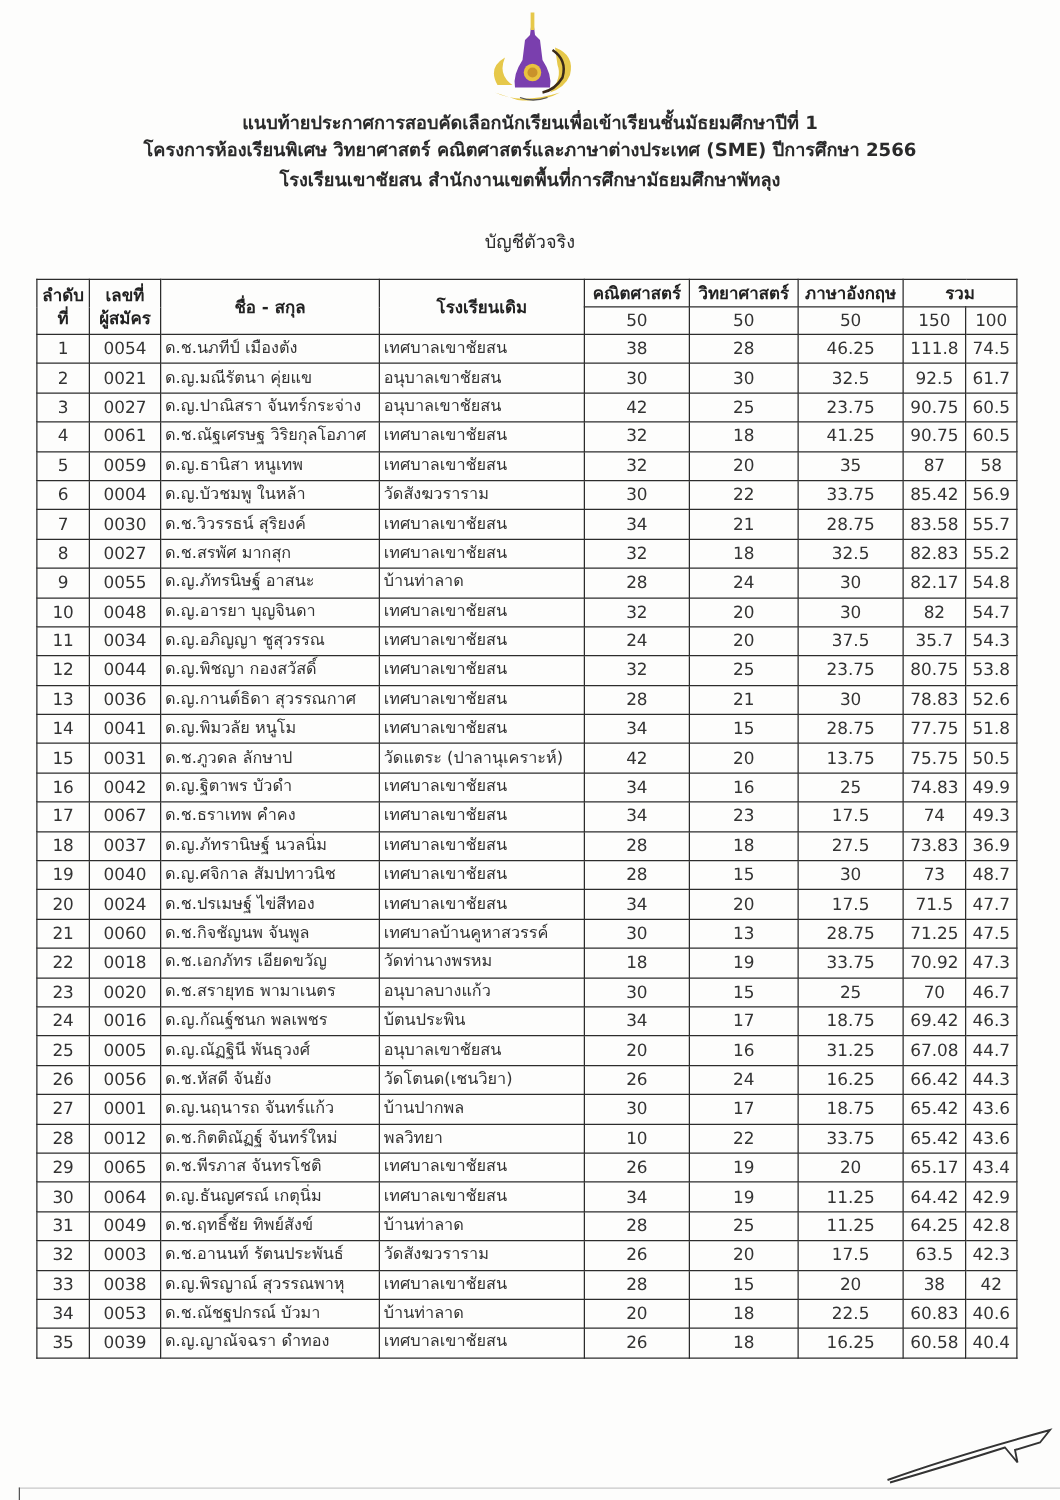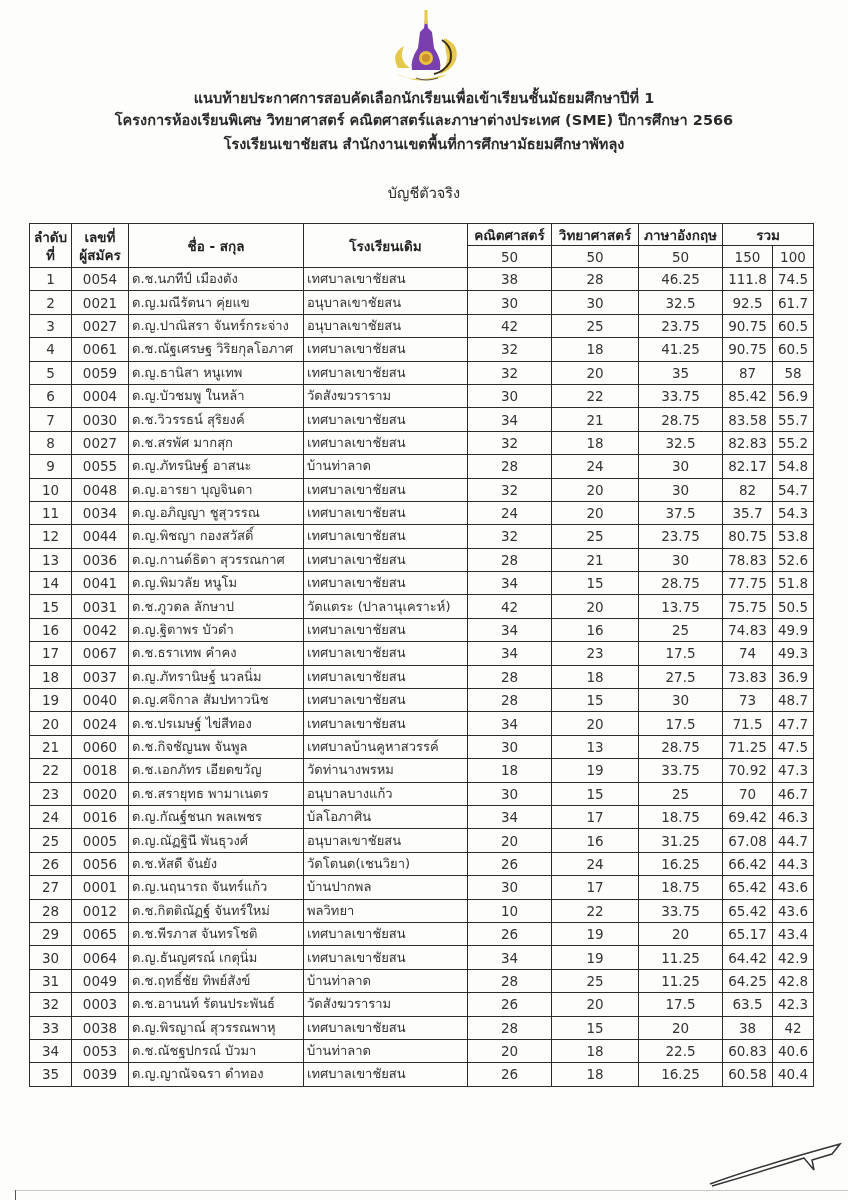--- a/index.html
+++ b/index.html
@@ -336,21 +336,21 @@
         <td class="c num">30</td>
         <td class="c num">15</td>
         <td class="c num">25</td>
         <td class="c num">70</td>
         <td class="c num">46.7</td>
       </tr>
       <tr>
         <td class="c num">24</td>
         <td class="c num">0016</td>
         <td class="l">ด.ญ.กัณฐ์ชนก  พลเพชร</td>
-        <td class="l">บ้ลโอภาศิน</td>
+        <td class="l">บ้ตนประพิน</td>
         <td class="c num">34</td>
         <td class="c num">17</td>
         <td class="c num">18.75</td>
         <td class="c num">69.42</td>
         <td class="c num">46.3</td>
       </tr>
       <tr>
         <td class="c num">25</td>
         <td class="c num">0005</td>
         <td class="l">ด.ญ.ณัฏฐินี  พันธุวงศ์</td>

